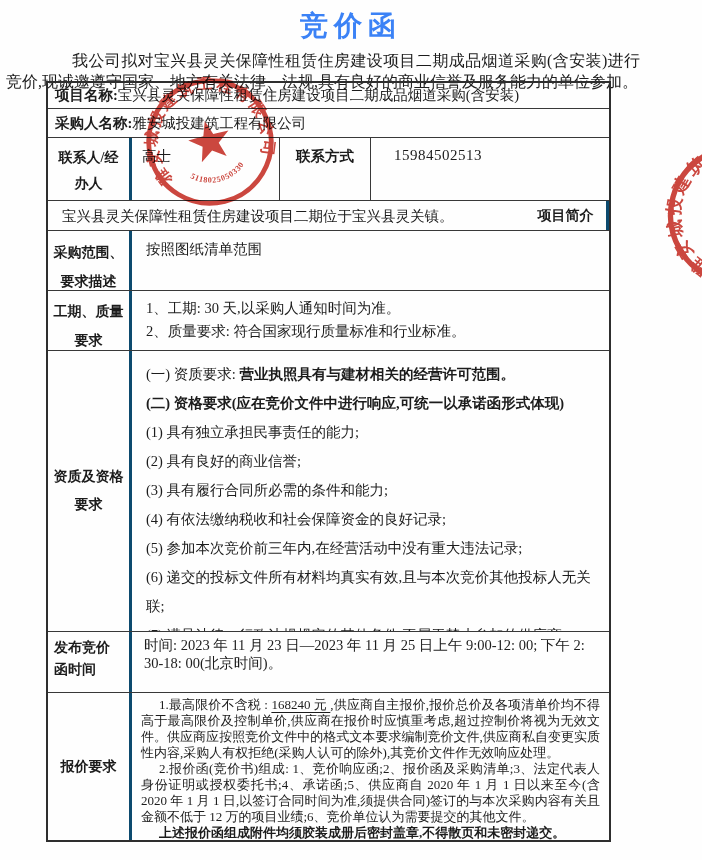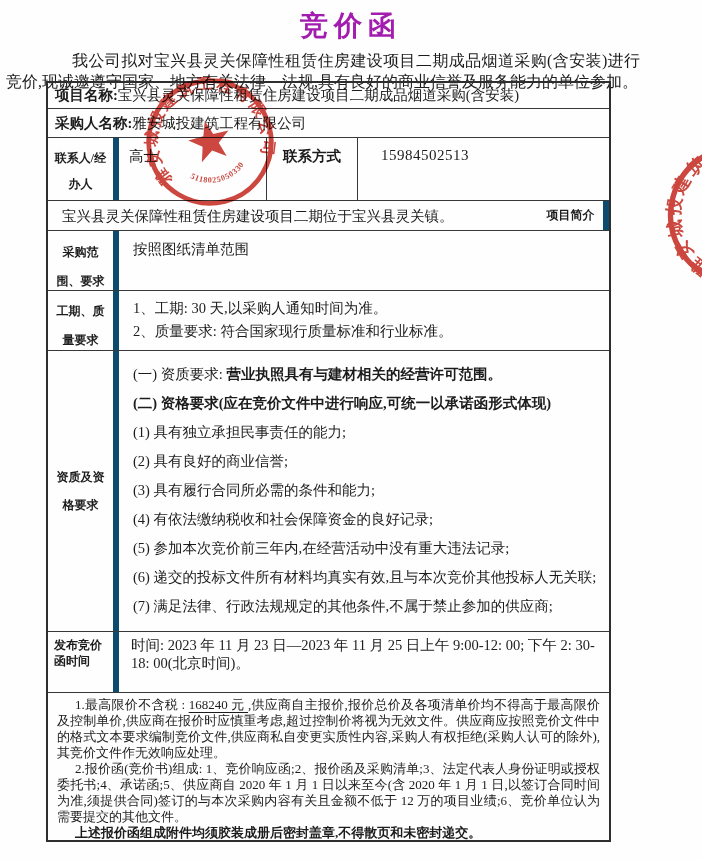--- a/index.html
+++ b/index.html
@@ -4,36 +4,36 @@
 <style>
   * { margin:0; padding:0; box-sizing:border-box; }
   body { background:#e8e8e8; }
   .page {
     position:relative; width:702px; height:860px; margin:0 auto;
     background:#fefefe; overflow:hidden;
     font-family:"Liberation Serif", serif; color:#1c1c1c;
   }
   .doc-title {
     text-align:center; padding-top:7px; font-size:28px; font-weight:bold;
-    letter-spacing:6px; font-family:"Liberation Sans", sans-serif; color:#a21caf;
+    letter-spacing:6px; font-family:"Liberation Sans", sans-serif; color:#3b82f6;
   }
   .intro {
     margin:5px 62px 0 6px; font-size:16px; line-height:21px;
     text-indent:66px; text-align:justify;
   }
   .doc-table {
     position:absolute; left:46px; top:81px; width:565px;
     border:2px solid #2e2e2e; background:transparent;
   }
   .row { display:flex; border-top:1px solid #383838; overflow:hidden; }
   .row:first-child { border-top:none; }
   .cell { overflow:hidden; }
   .label-cell {
-    flex:none; width:71px; border-right:6px solid #0c4a6e;
-    font-weight:bold; font-size:12px; text-align:center;
+    flex:none; width:84px; border-right:3px solid #0c4a6e;
+    font-weight:bold; font-size:14px; text-align:center;
     display:flex; flex-direction:column; padding:0 4px;
   }
   .content-cell { flex:1; font-size:14.5px; }
   
   .r-inline { height:25px; padding:3px 6px 0 7px; font-size:14.5px; }
   .r-inline .inline-label { font-weight:bold;text-align:right; }
   .r2 { height:29px; padding-top:5px; }
   .r-contact { height:63px; }
   .r-contact .label-cell { justify-content:flex-start; padding-top:7px; line-height:26px; }
   .cell-name { flex:none; width:148px; border-right:1px solid #383838; padding:9px 0 0 10px; font-size:14.5px; }
@@ -45,21 +45,21 @@
   .r-scope { height:60px; }
   .r-scope .label-cell { padding-top:7px; line-height:29px; }
   .r-scope .content-cell { padding:9px 0 0 14px; }
   .r-schedule { height:60px; }
   .r-schedule .label-cell { padding-top:6px; line-height:29px; }
   .r-schedule .content-cell { padding:6px 0 0 14px; line-height:23px; font-size:14.5px; }
   .r-qual { height:281px; }
   .r-qual .label-cell { justify-content:center; line-height:28px; }
   .r-qual .content-cell { padding:9px 8px 0 14px; line-height:29px; font-size:14.5px; }
   .r-publish { height:61px; }
-  .r-publish .label-cell { text-align:left; padding:5px 10px 0 6px; line-height:16px; }
+  .r-publish .label-cell { text-align:left; padding:5px 10px 0 6px; line-height:22px; }
   .r-publish .content-cell { padding:4px 10px 0 12px; line-height:18px; font-size:14.5px; }
   .r-quote { height:148px; }
   .r-quote .label-cell { justify-content:center; }
   .r-quote .content-cell { padding:4px 9px 2px 9px; font-size:13px; line-height:16px; text-align:justify; }
   .r-quote p { text-indent:18px; }
   .bold { font-weight:bold; }
   .u-line { text-decoration:underline; text-underline-offset:3px; }
   
   .seal { position:absolute; mix-blend-mode:multiply; opacity:.92; pointer-events:none; }
   .seal-1 { left:142px; top:74px; width:136px; height:136px; transform:rotate(-14deg); }
@@ -126,20 +126,21 @@
         <div>(7) 满足法律、行政法规规定的其他条件,不属于禁止参加的供应商;</div>
       </div>
     </div>
 
     <div class="row r-publish">
       <div class="cell label-cell">发布竞价函时间</div>
       <div class="cell content-cell">时间: 2023 年 11 月 23 日—2023 年 11 月 25 日上午 9:00-12: 00; 下午 2: 30-18: 00(北京时间)。</div>
     </div>
 
     <div class="row r-quote">
+      <div class="cell label-cell">报价要求</div>
       <div class="cell content-cell">
         <p><span>1.最高限价不含税 : </span><span class="u-line">168240 元 </span><span>,供应商自主报价,报价总价及各项清单价均不得高于最高限价及控制单价,供应商在报价时应慎重考虑,超过控制价将视为无效文件。供应商应按照竞价文件中的格式文本要求编制竞价文件,供应商私自变更实质性内容,采购人有权拒绝(采购人认可的除外),其竞价文件作无效响应处理。</span></p>
         <p>2.报价函(竞价书)组成: 1、竞价响应函;2、报价函及采购清单;3、法定代表人身份证明或授权委托书;4、承诺函;5、供应商自 2020 年 1 月 1 日以来至今(含 2020 年 1 月 1 日,以签订合同时间为准,须提供合同)签订的与本次采购内容有关且金额不低于 12 万的项目业绩;6、竞价单位认为需要提交的其他文件。</p>
         <p class="bold">上述报价函组成附件均须胶装成册后密封盖章,不得散页和未密封递交。</p>
       </div>
     </div>
 
   </div>
 
   <svg class="seal seal-1" viewBox="0 0 200 200">

